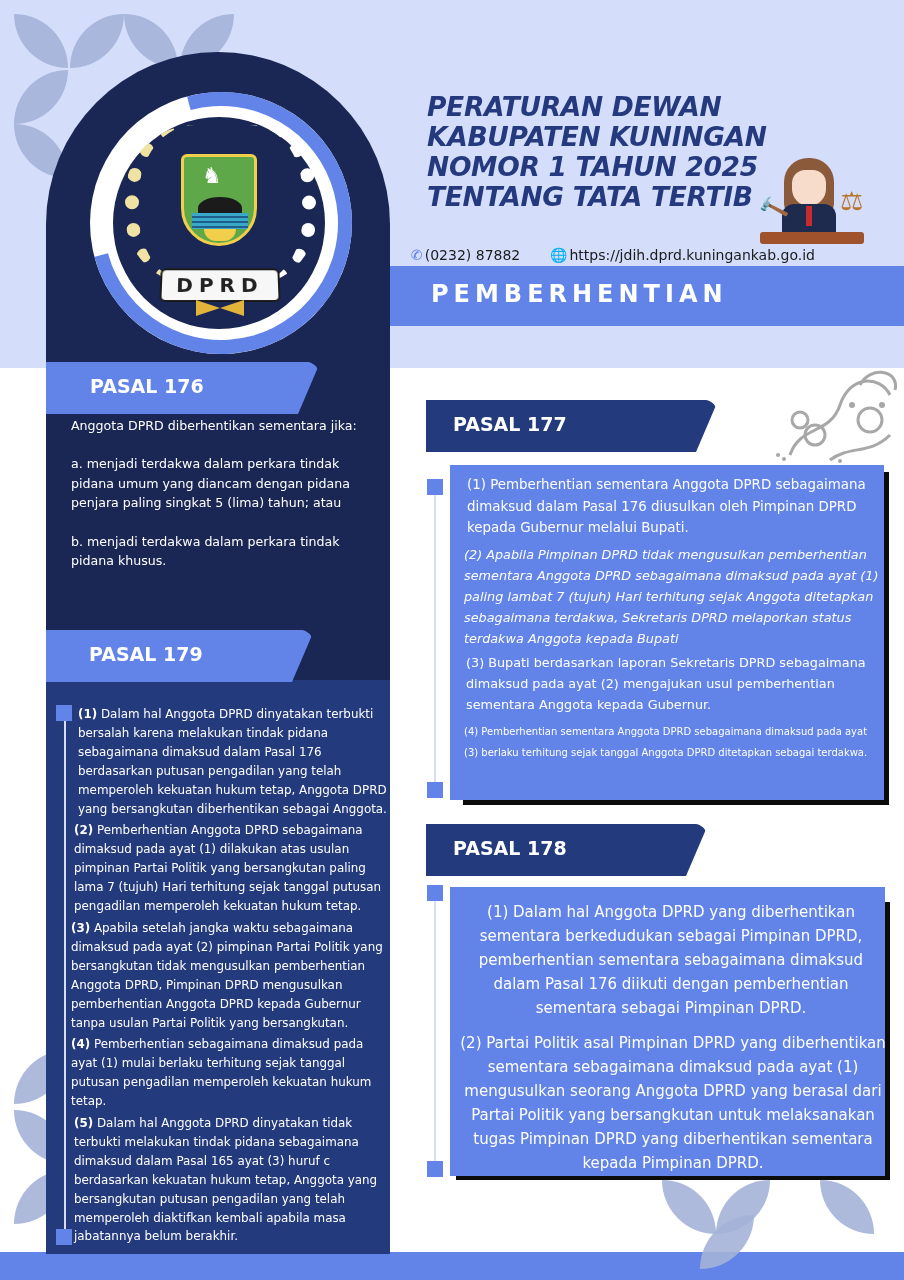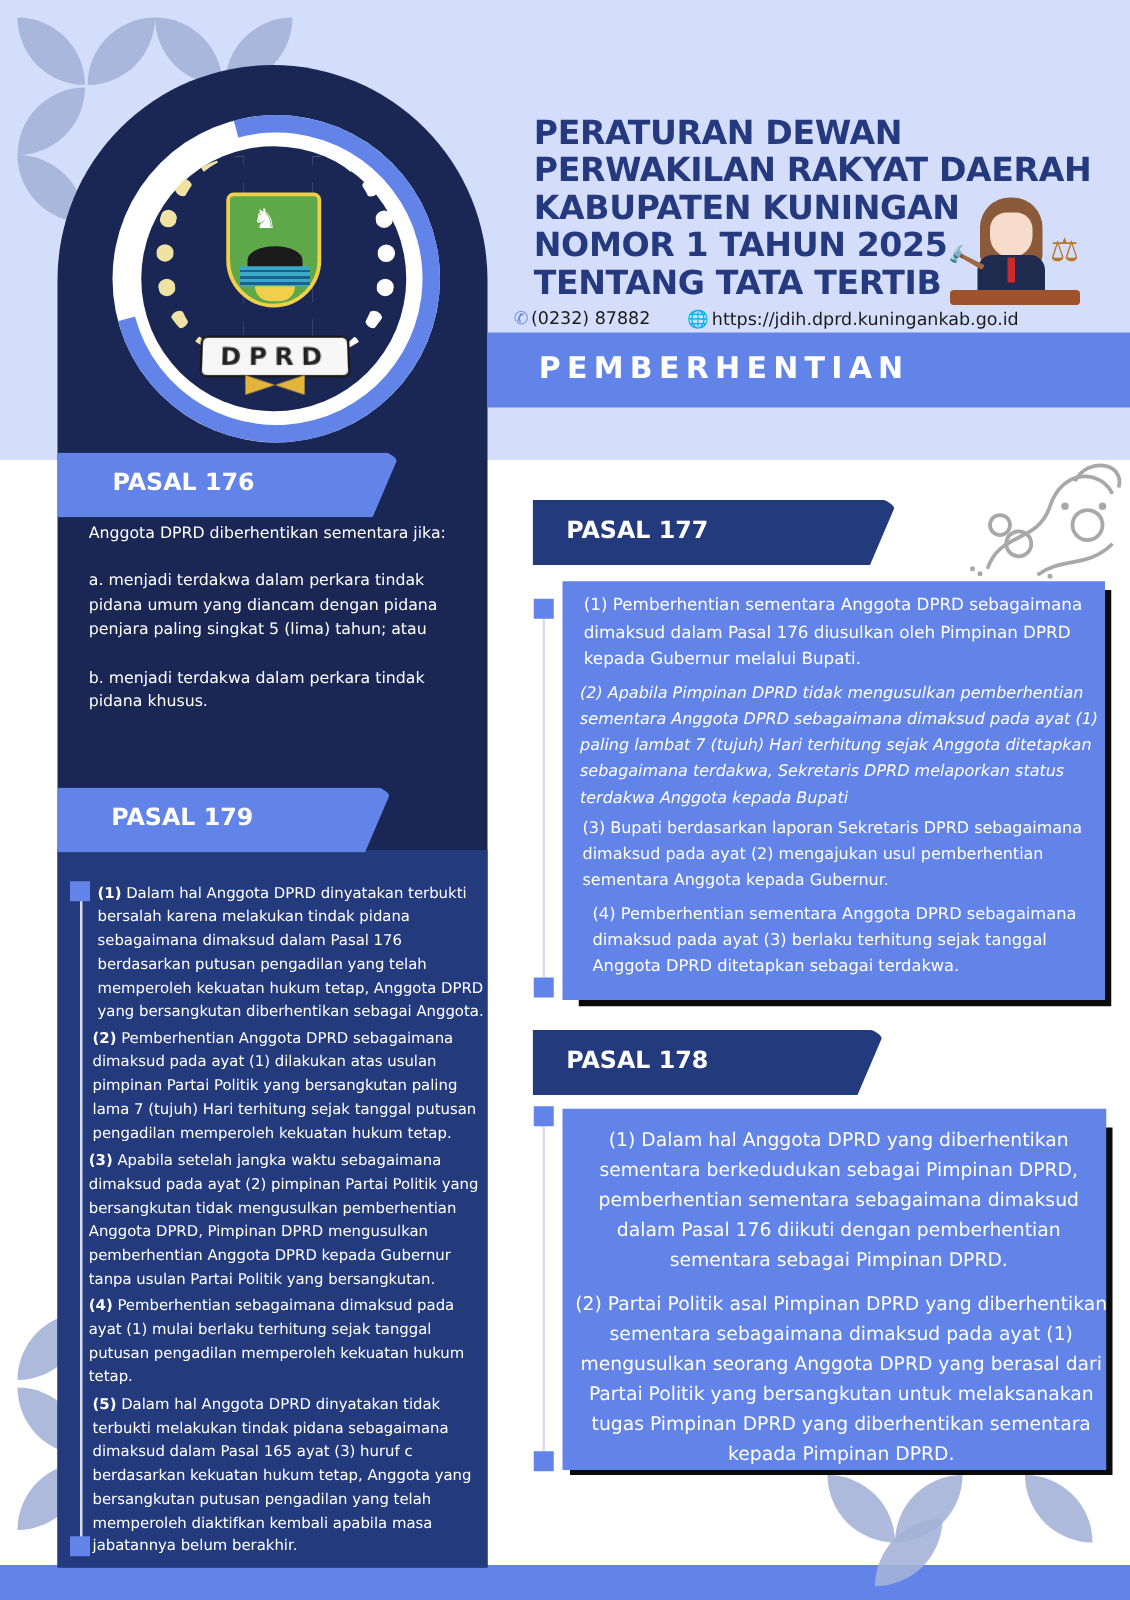--- a/index.html
+++ b/index.html
@@ -102,21 +102,21 @@
       background: #e2b43a; clip-path: polygon(0 0,50% 50%,100% 0,100% 100%,50% 50%,0 100%);
     }
 
     
     .title {
       position: absolute; left: 427px; top: 92px; width: 460px;
       font-family: "DejaVu Sans", sans-serif; font-weight: bold;
       color: #24397e; font-size: 26.5px; line-height: 30px;
       letter-spacing: -0.3px;
     }
-    .title div { white-space: nowrap; }
+    .title div { white-space: nowrap; font-style: italic; }
     .contact {
       position: absolute; top: 247px; font-size: 14px; color: #1b1b1b;
       font-family: "DejaVu Sans", sans-serif; white-space: nowrap;
     }
     .contact .ic { color: #6284e8; margin-right: 2px; }
     .judge {
       position: absolute; left: 760px; top: 158px; width: 104px; height: 86px;
     }
     .judge .hair { position: absolute; left: 24px; top: 0; width: 50px; height: 56px; background: #8a5a3a; border-radius: 24px 24px 10px 10px; }
     .judge .face { position: absolute; left: 32px; top: 12px; width: 34px; height: 36px; background: #f8dccb; border-radius: 14px 14px 18px 18px; }
@@ -221,21 +221,20 @@
     <div class="mount"></div>
     <div class="water"></div>
     <div class="bowl"></div>
   </div>
   <div class="dprd-ribbon">DPRD</div>
   <div class="bow"></div>
 </div>
 
 <div class="title">
   <div>PERATURAN DEWAN</div>
-  <div>PERWAKILAN RAKYAT DAERAH</div>
   <div>KABUPATEN KUNINGAN</div>
   <div>NOMOR 1 TAHUN 2025</div>
   <div>TENTANG TATA TERTIB</div>
 </div>
 
 <div class="judge">
   <div class="hair"></div>
   <div class="face"></div>
   <div class="body"></div>
   <div class="tie"></div>
@@ -302,21 +301,21 @@
   <span style="left:27px;">PASAL 177</span>
 </div>
 <div class="timeline-line" style="left:434px;top:490px;height:300px;"></div>
 <div class="timeline-sq" style="left:427px;top:479px;"></div>
 <div class="timeline-sq" style="left:427px;top:782px;"></div>
 <div class="card-shadow" style="left:463px;top:472px;width:426px;height:333px;"></div>
 <div class="card" style="left:450px;top:465px;width:434px;height:335px;">
   <p style="position:absolute;left:17px;top:9px;width:410px;font-size:13.4px;line-height:21.5px;">(1) Pemberhentian sementara Anggota DPRD sebagaimana dimaksud dalam Pasal 176 diusulkan oleh Pimpinan DPRD kepada Gubernur melalui Bupati.</p>
   <p style="position:absolute;left:14px;top:79px;width:418px;font-size:12.8px;line-height:21px;font-style:italic;">(2) Apabila Pimpinan DPRD tidak mengusulkan pemberhentian sementara Anggota DPRD sebagaimana dimaksud pada ayat (1) paling lambat 7 (tujuh) Hari terhitung sejak Anggota ditetapkan sebagaimana terdakwa, Sekretaris DPRD melaporkan status terdakwa Anggota kepada Bupati</p>
   <p style="position:absolute;left:16px;top:187px;width:410px;font-size:12.8px;line-height:21px;">(3) Bupati berdasarkan laporan Sekretaris DPRD sebagaimana dimaksud pada ayat (2) mengajukan usul pemberhentian sementara Anggota kepada Gubernur.</p>
-  <p style="position:absolute;left:24px;top:256px;width:420px;font-size:13px;line-height:21px;">(4) Pemberhentian sementara Anggota DPRD sebagaimana dimaksud pada ayat (3) berlaku terhitung sejak tanggal Anggota DPRD ditetapkan sebagai terdakwa.</p>
+  <p style="position:absolute;left:14px;top:256px;width:420px;font-size:10px;line-height:21px;">(4) Pemberhentian sementara Anggota DPRD sebagaimana dimaksud pada ayat (3) berlaku terhitung sejak tanggal Anggota DPRD ditetapkan sebagai terdakwa.</p>
 </div>
 
 <div class="tab dark" style="left:426px;top:824px;width:280px;">
   <span style="left:27px;">PASAL 178</span>
 </div>
 <div class="timeline-line" style="left:434px;top:895px;height:275px;"></div>
 <div class="timeline-sq" style="left:427px;top:885px;"></div>
 <div class="timeline-sq" style="left:427px;top:1161px;"></div>
 <div class="card-shadow" style="left:456px;top:902px;width:434px;height:278px;"></div>
 <div class="card" style="left:450px;top:887px;width:435px;height:289px;text-align:center;">

